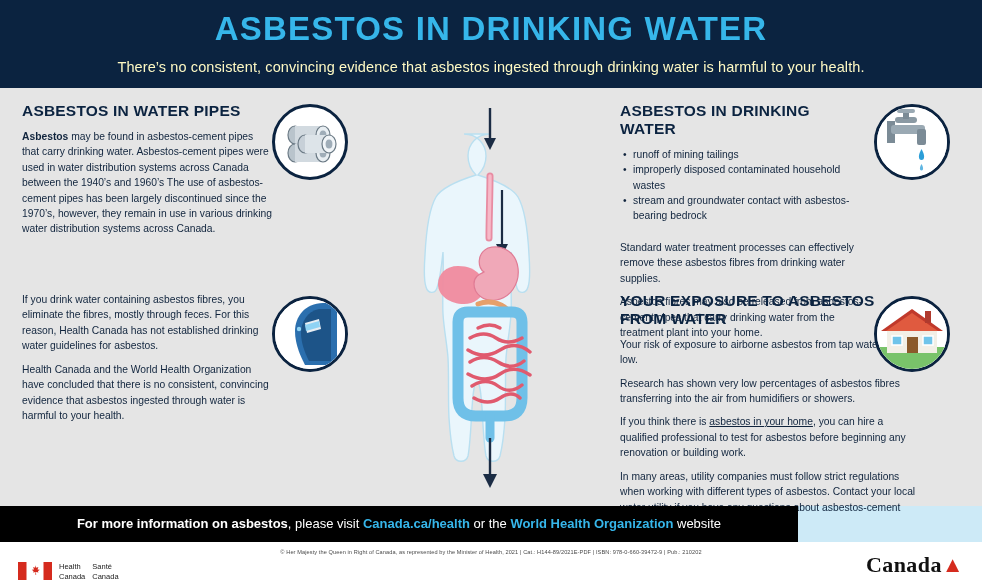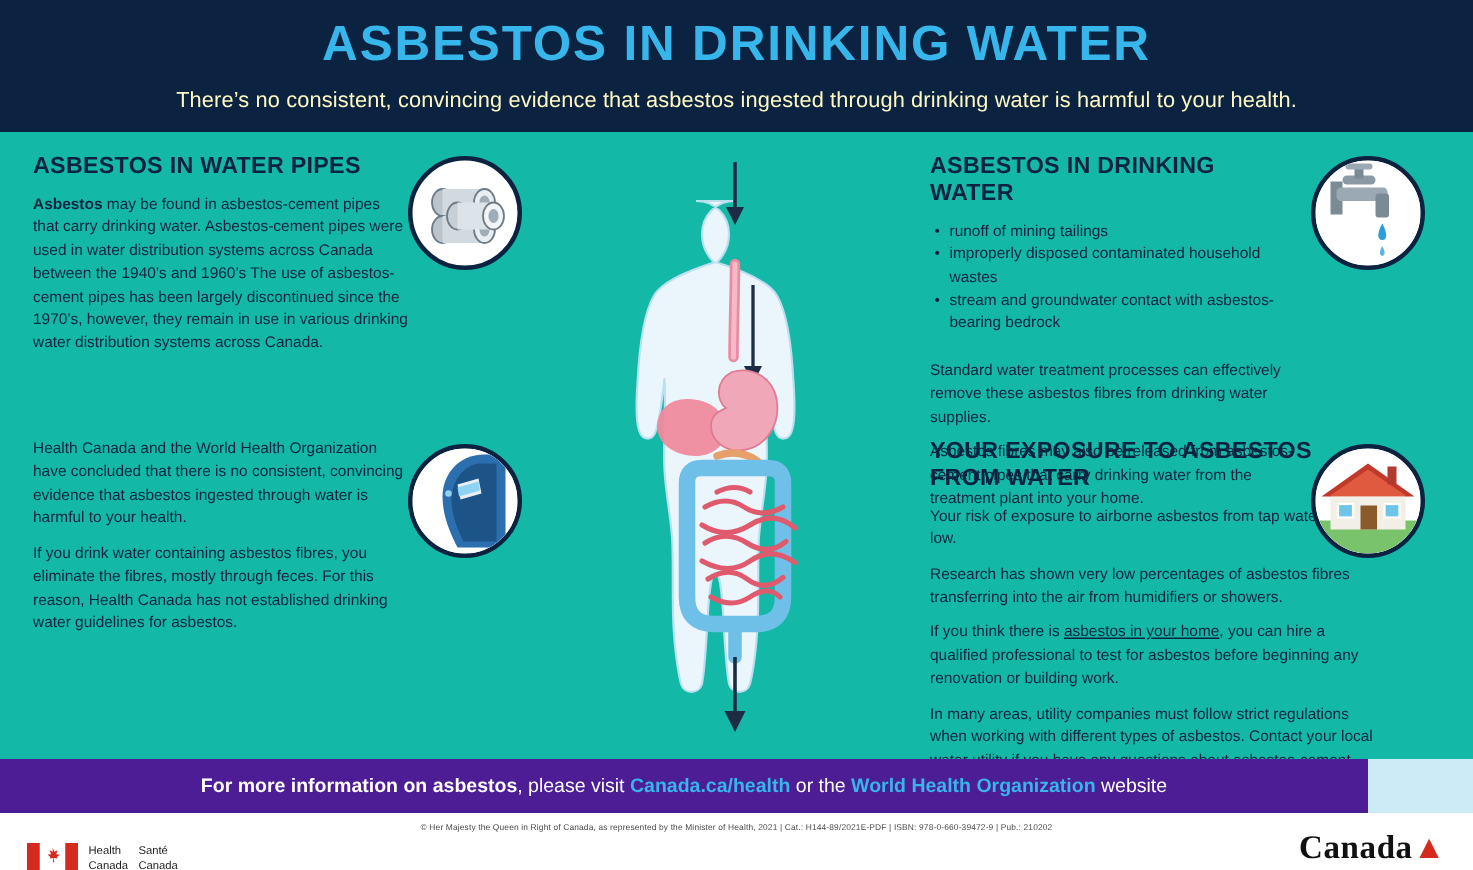--- a/index.html
+++ b/index.html
@@ -34,21 +34,21 @@
     color: #fef9c3;
     font-size: 14.5px;
     padding-top: 12px;
     letter-spacing: 0.1px;
   }
 
   
   .body-area {
     position: absolute; left: 0; top: 88px;
     width: 982px; height: 418px;
-    background: #14b8a6;
+    background: #e5e5e5;
   }
 
   .sec-title {
     color: #0b2340;
     font-size: 15.5px;
     font-weight: bold;
     letter-spacing: 0.2px;
     line-height: 1.15;
     margin-bottom: 9px;
     text-transform: uppercase;
@@ -99,22 +99,22 @@
 
   
   .figure {
     position: absolute; left: 350px; top: 10px;
     width: 280px; height: 400px;
   }
 
   
   .footer-bar {
     position: absolute; left: 0; top: 506px;
-    width: 912px; height: 36px;
-    background: #4c1d95;
+    width: 798px; height: 36px;
+    background: #000000;
     text-align: center;
   }
   .footer-bar-text {
     color: #ffffff;
     font-size: 13px;
     font-weight: bold;
     line-height: 36px;
   }
   .footer-bar-text .lt { font-weight: normal; }
   .footer-bar-text .lnk { color: #36b6ea; font-weight: bold; }
@@ -181,22 +181,22 @@
           <ellipse cx="40" cy="28" rx="3.4" ry="4.6" fill="#9fadb8"></ellipse>
           <ellipse cx="22" cy="19" rx="7" ry="9" fill="#c7d0d8" stroke="#6c7b86" stroke-width="1.2"></ellipse>
           <rect x="22" y="10" width="24" height="18" fill="#dde4e9"></rect>
           <ellipse cx="46" cy="19" rx="7" ry="9" fill="#f1f5f8" stroke="#6c7b86" stroke-width="1.2"></ellipse>
           <ellipse cx="46" cy="19" rx="3.4" ry="4.6" fill="#9fadb8"></ellipse>
         </g>
       </svg>
     </div>
 
     <div class="block-health">
+      <div class="sec-p">If you drink water containing asbestos fibres, you eliminate the fibres, mostly through feces. For this reason, Health Canada has not established drinking water guidelines for asbestos.</div>
       <div class="sec-p">Health Canada and the World Health Organization have concluded that there is no consistent, convincing evidence that asbestos ingested through water is harmful to your health.</div>
-      <div class="sec-p">If you drink water containing asbestos fibres, you eliminate the fibres, mostly through feces. For this reason, Health Canada has not established drinking water guidelines for asbestos.</div>
     </div>
 
     <div class="badge badge-health">
       <svg width="70" height="70" viewBox="0 0 70 70">
         <rect x="0" y="0" width="70" height="70" fill="#ffffff"></rect>
         <path d="M48 4 C30 4 20 18 20 32 C20 46 26 58 30 66 L62 66 L62 4 Z" fill="#2b6fae"></path>
         <path d="M44 10 C32 12 26 24 26 34 C26 44 30 54 34 62 L56 62 L56 10 Z" fill="#1d5488"></path>
         <path d="M30 24 L44 20 L46 30 L32 34 Z" fill="#ffffff" opacity="0.9"></path>
         <path d="M30 26 L44 22 L45 28 L31 32 Z" fill="#8fd3f4"></path>
         <circle cx="24" cy="30" r="2.2" fill="#8fd3f4"></circle>

